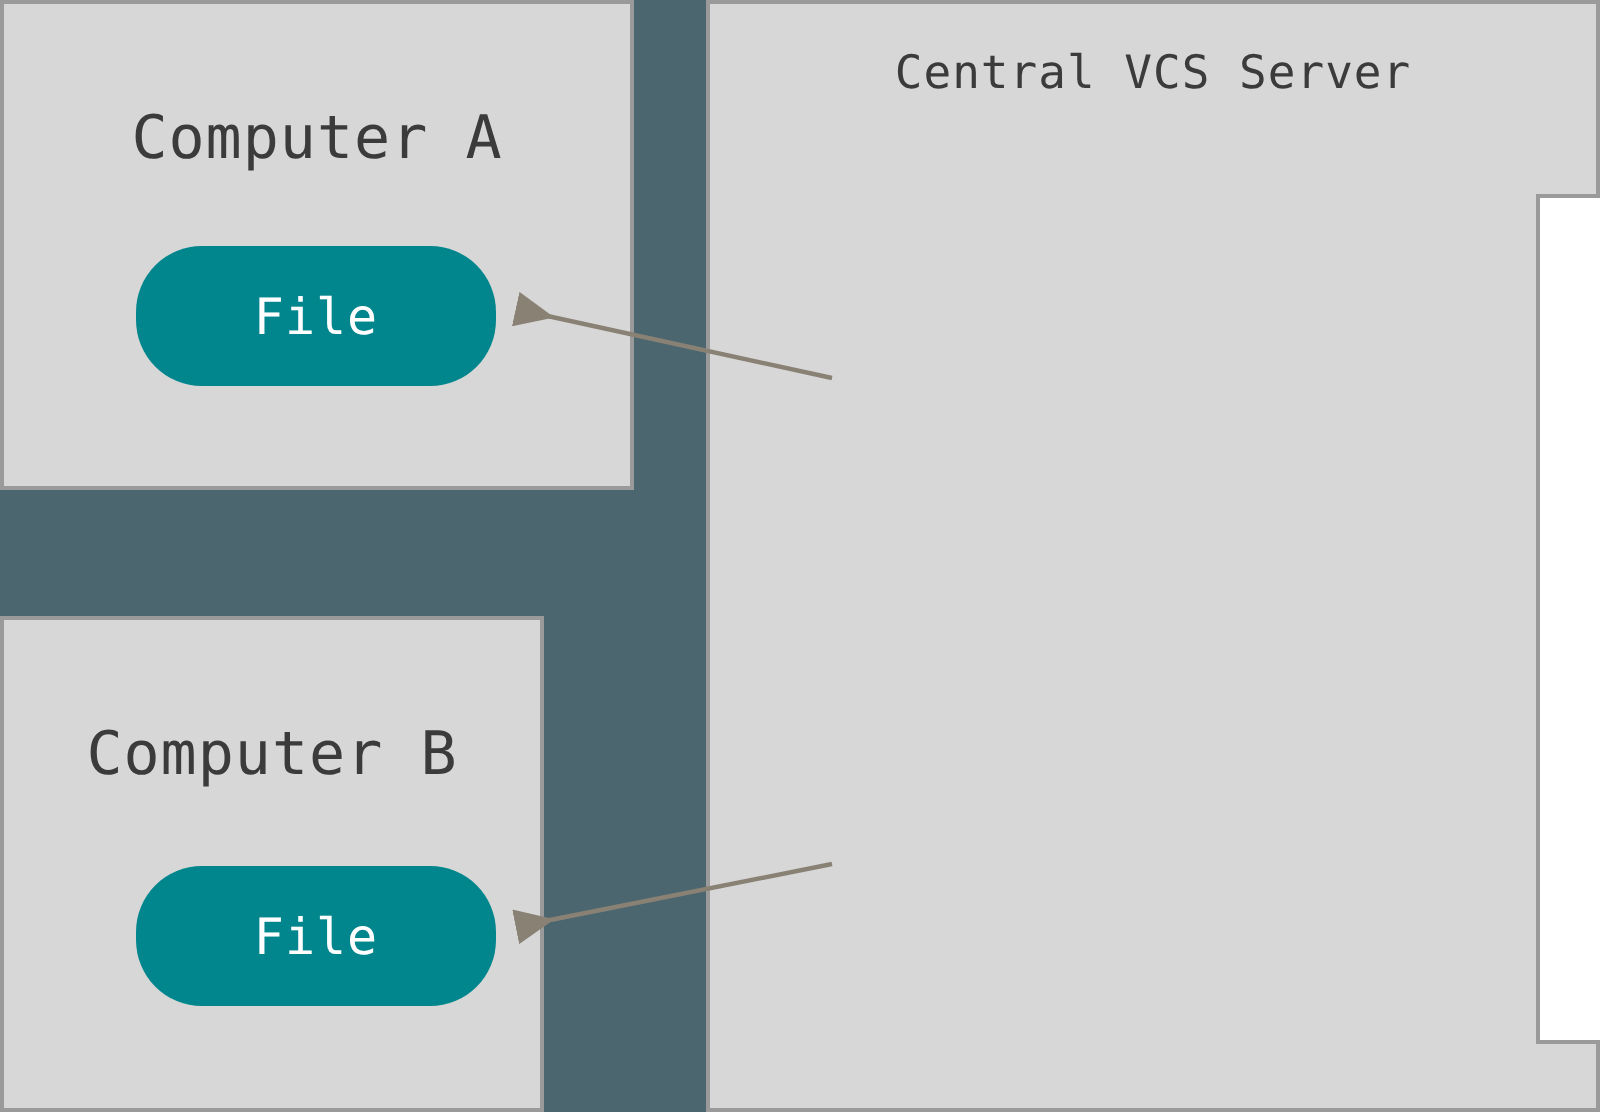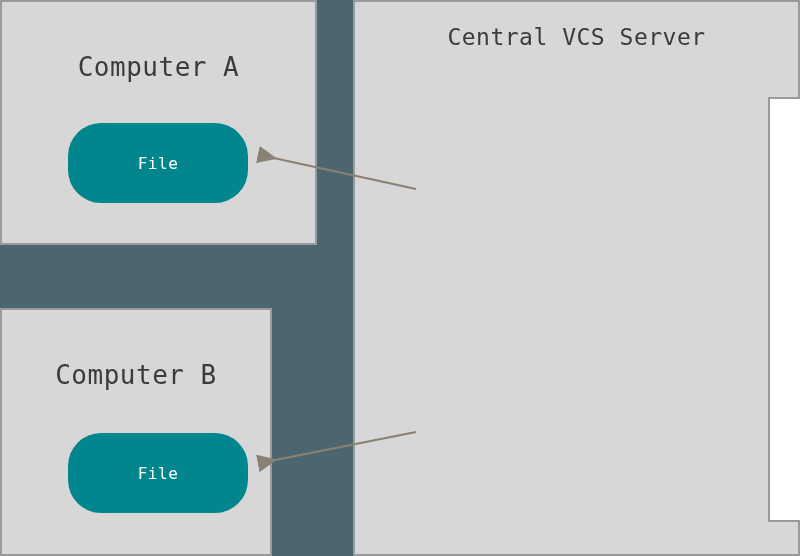--- a/index.html
+++ b/index.html
@@ -31,41 +31,41 @@
   .panel-title {
     position: absolute;
     left: 0;
     right: 0;
     text-align: center;
     color: #3b3b3b;
     white-space: nowrap;
   }
   #computer-a-title, #computer-b-title {
     top: 50px;
-    font-size: 26px;
+    font-size: 30px;
     letter-spacing: 0.5px;
   }
   #server-title {
     top: 22px;
     font-size: 23px;
     letter-spacing: 0.5px;
   }
 
   
   .file-pill {
     position: absolute;
     width: 180px;
-    height: 80px;
+    height: 70px;
     background: #00868c;
     border-radius: 33px;
     display: flex;
     align-items: center;
     justify-content: center;
     color: #ffffff;
-    font-size: 16px;
+    font-size: 25px;
     letter-spacing: 0.5px;
   }
   #file-a { left: 68px;  top: 123px; }
   #file-b { left: 68px;  top: 433px; }
 
   
   #version-db-box {
     position: absolute;
     left: 413px;
     top: 95px;

